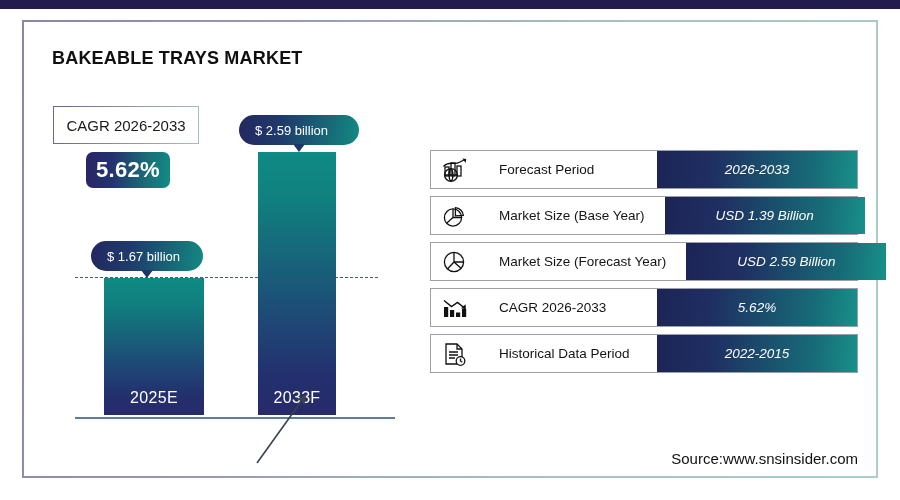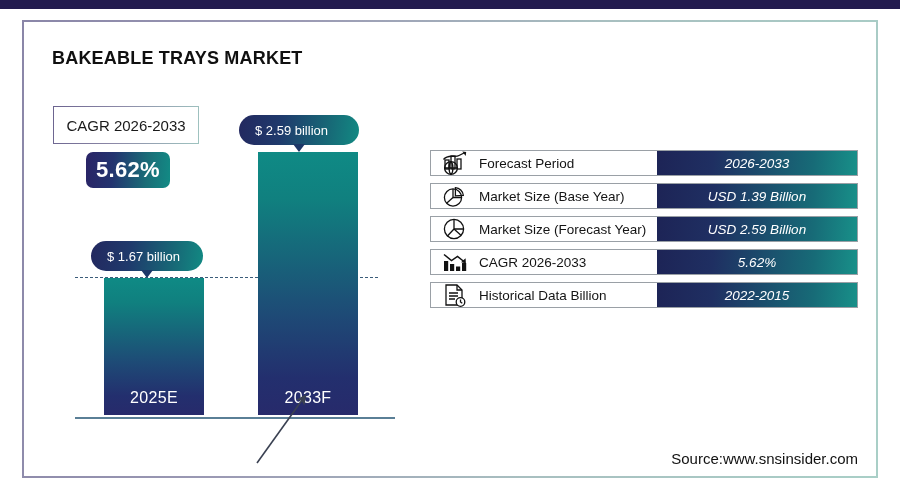--- a/index.html
+++ b/index.html
@@ -121,22 +121,23 @@
   .bar-2025 {
     left: 44px;   
     top: 178px;   
     width: 100px;
     height: 137px;
   }
   
   .bar-2033 {
     left: 198px;  
     top: 52px;    
-    width: 100px;
+    width: 72px;
     height: 263px;
+    padding-left: 6px;
   }
 
   .bar-caption {
     position: absolute;
     bottom: 8px;
     left: 0;
     width: 100%;
     text-align: center;
     font-size: 16px;
     color: #ffffff;
@@ -207,25 +208,26 @@
   .table {
     position: absolute;
     left: 430px;
     top: 150px;
     width: 428px;
   }
   .table-row {
     position: relative;
     display: flex;
     align-items: stretch;
-    height: 26px;
+    height: 39px;
     margin-bottom: 7px;
     background: #ffffff;
     border: 1.5px solid #9aa0a6;
     box-sizing: border-box;
+    gap: 20px;
   }
   .row-icon {
     width: 48px;
     display: flex;
     align-items: center;
     justify-content: center;
     flex: 0 0 48px;
   }
   .row-label {
     flex: 1 1 auto;
@@ -391,21 +393,21 @@
         <svg width="30" height="28" viewBox="0 0 30 28" xmlns="http://www.w3.org/2000/svg">
           <g fill="none" stroke="#111" stroke-width="1.3">
             <path d="M6 4 H17 L22 9 V24 H6 Z"></path>
             <path d="M17 4 V9 H22"></path>
             <path d="M9 12 H18 M9 15 H18 M9 18 H15"></path>
             <circle cx="20.5" cy="21" r="4.3" fill="#fff"></circle>
             <path d="M20.5 18.6 V21 L22.3 22.2"></path>
           </g>
         </svg>
       </div>
-      <div class="row-label">Historical Data Billion</div>
+      <div class="row-label">Historical Data Period</div>
       <div class="row-value">
         <span class="row-value-text">2022-2015</span>
       </div>
     </div>
 
   </div>
 
   <div class="source">Source:www.snsinsider.com</div>
 
 </div>

